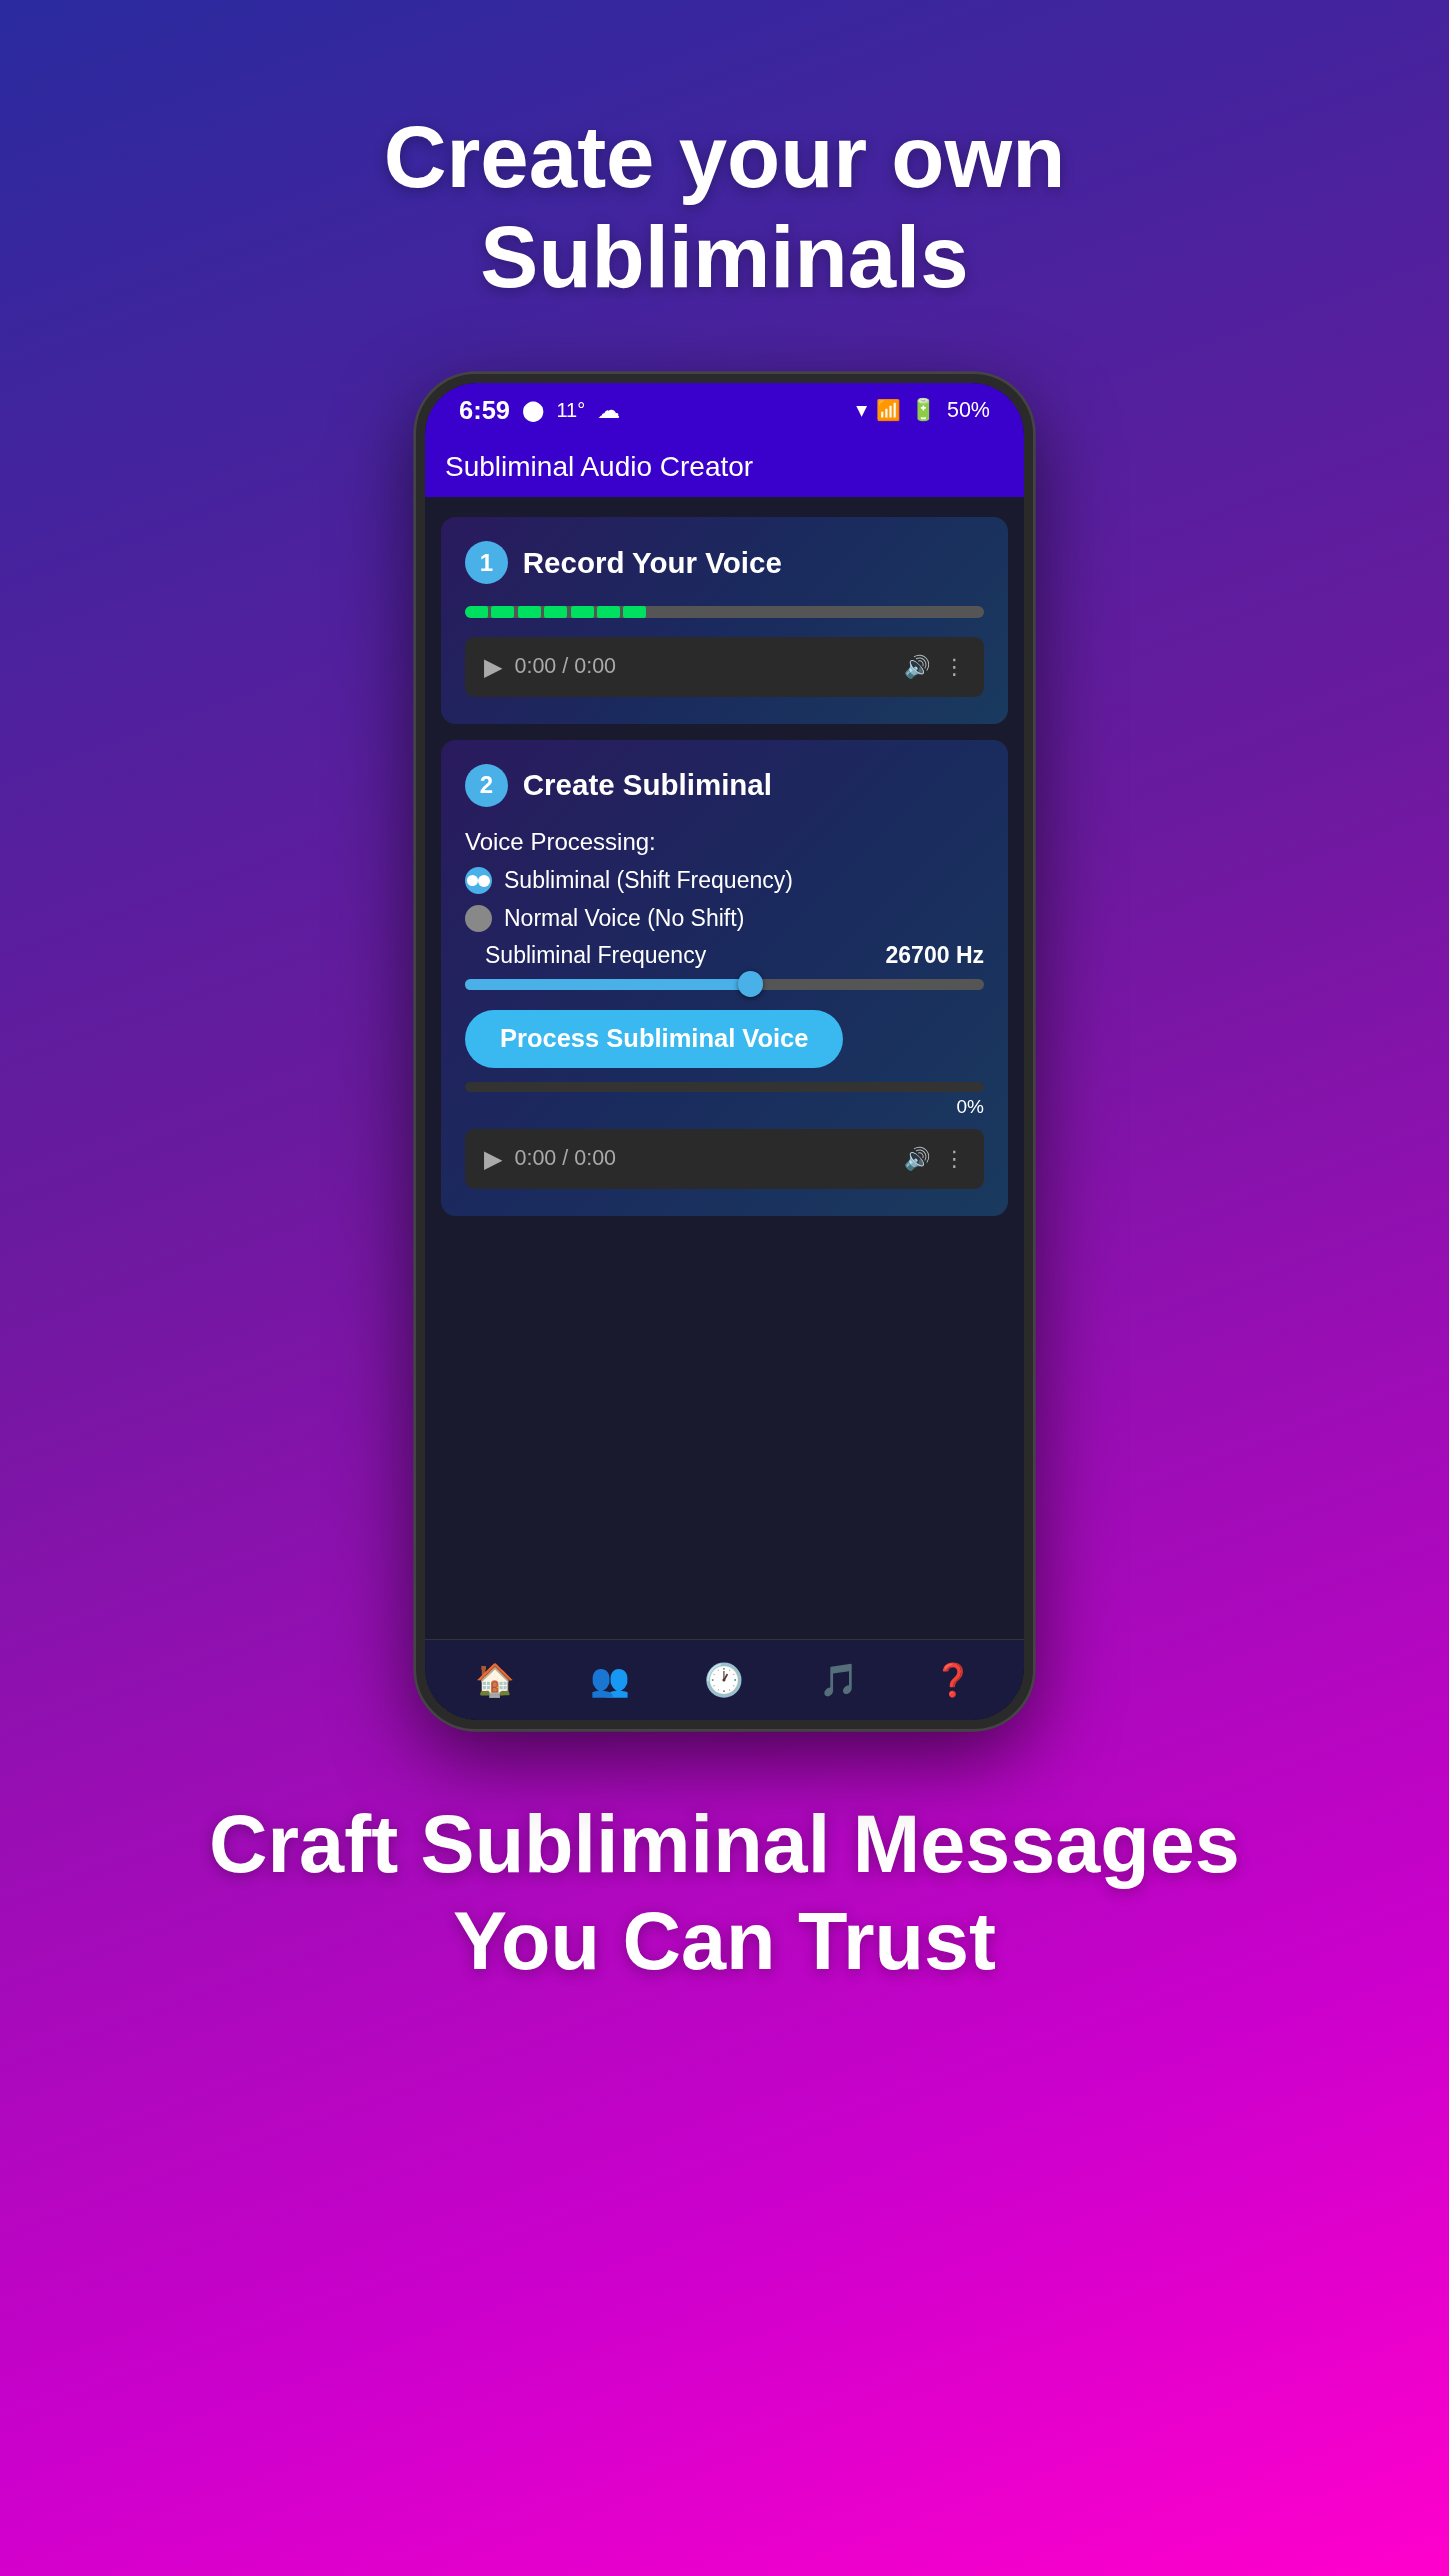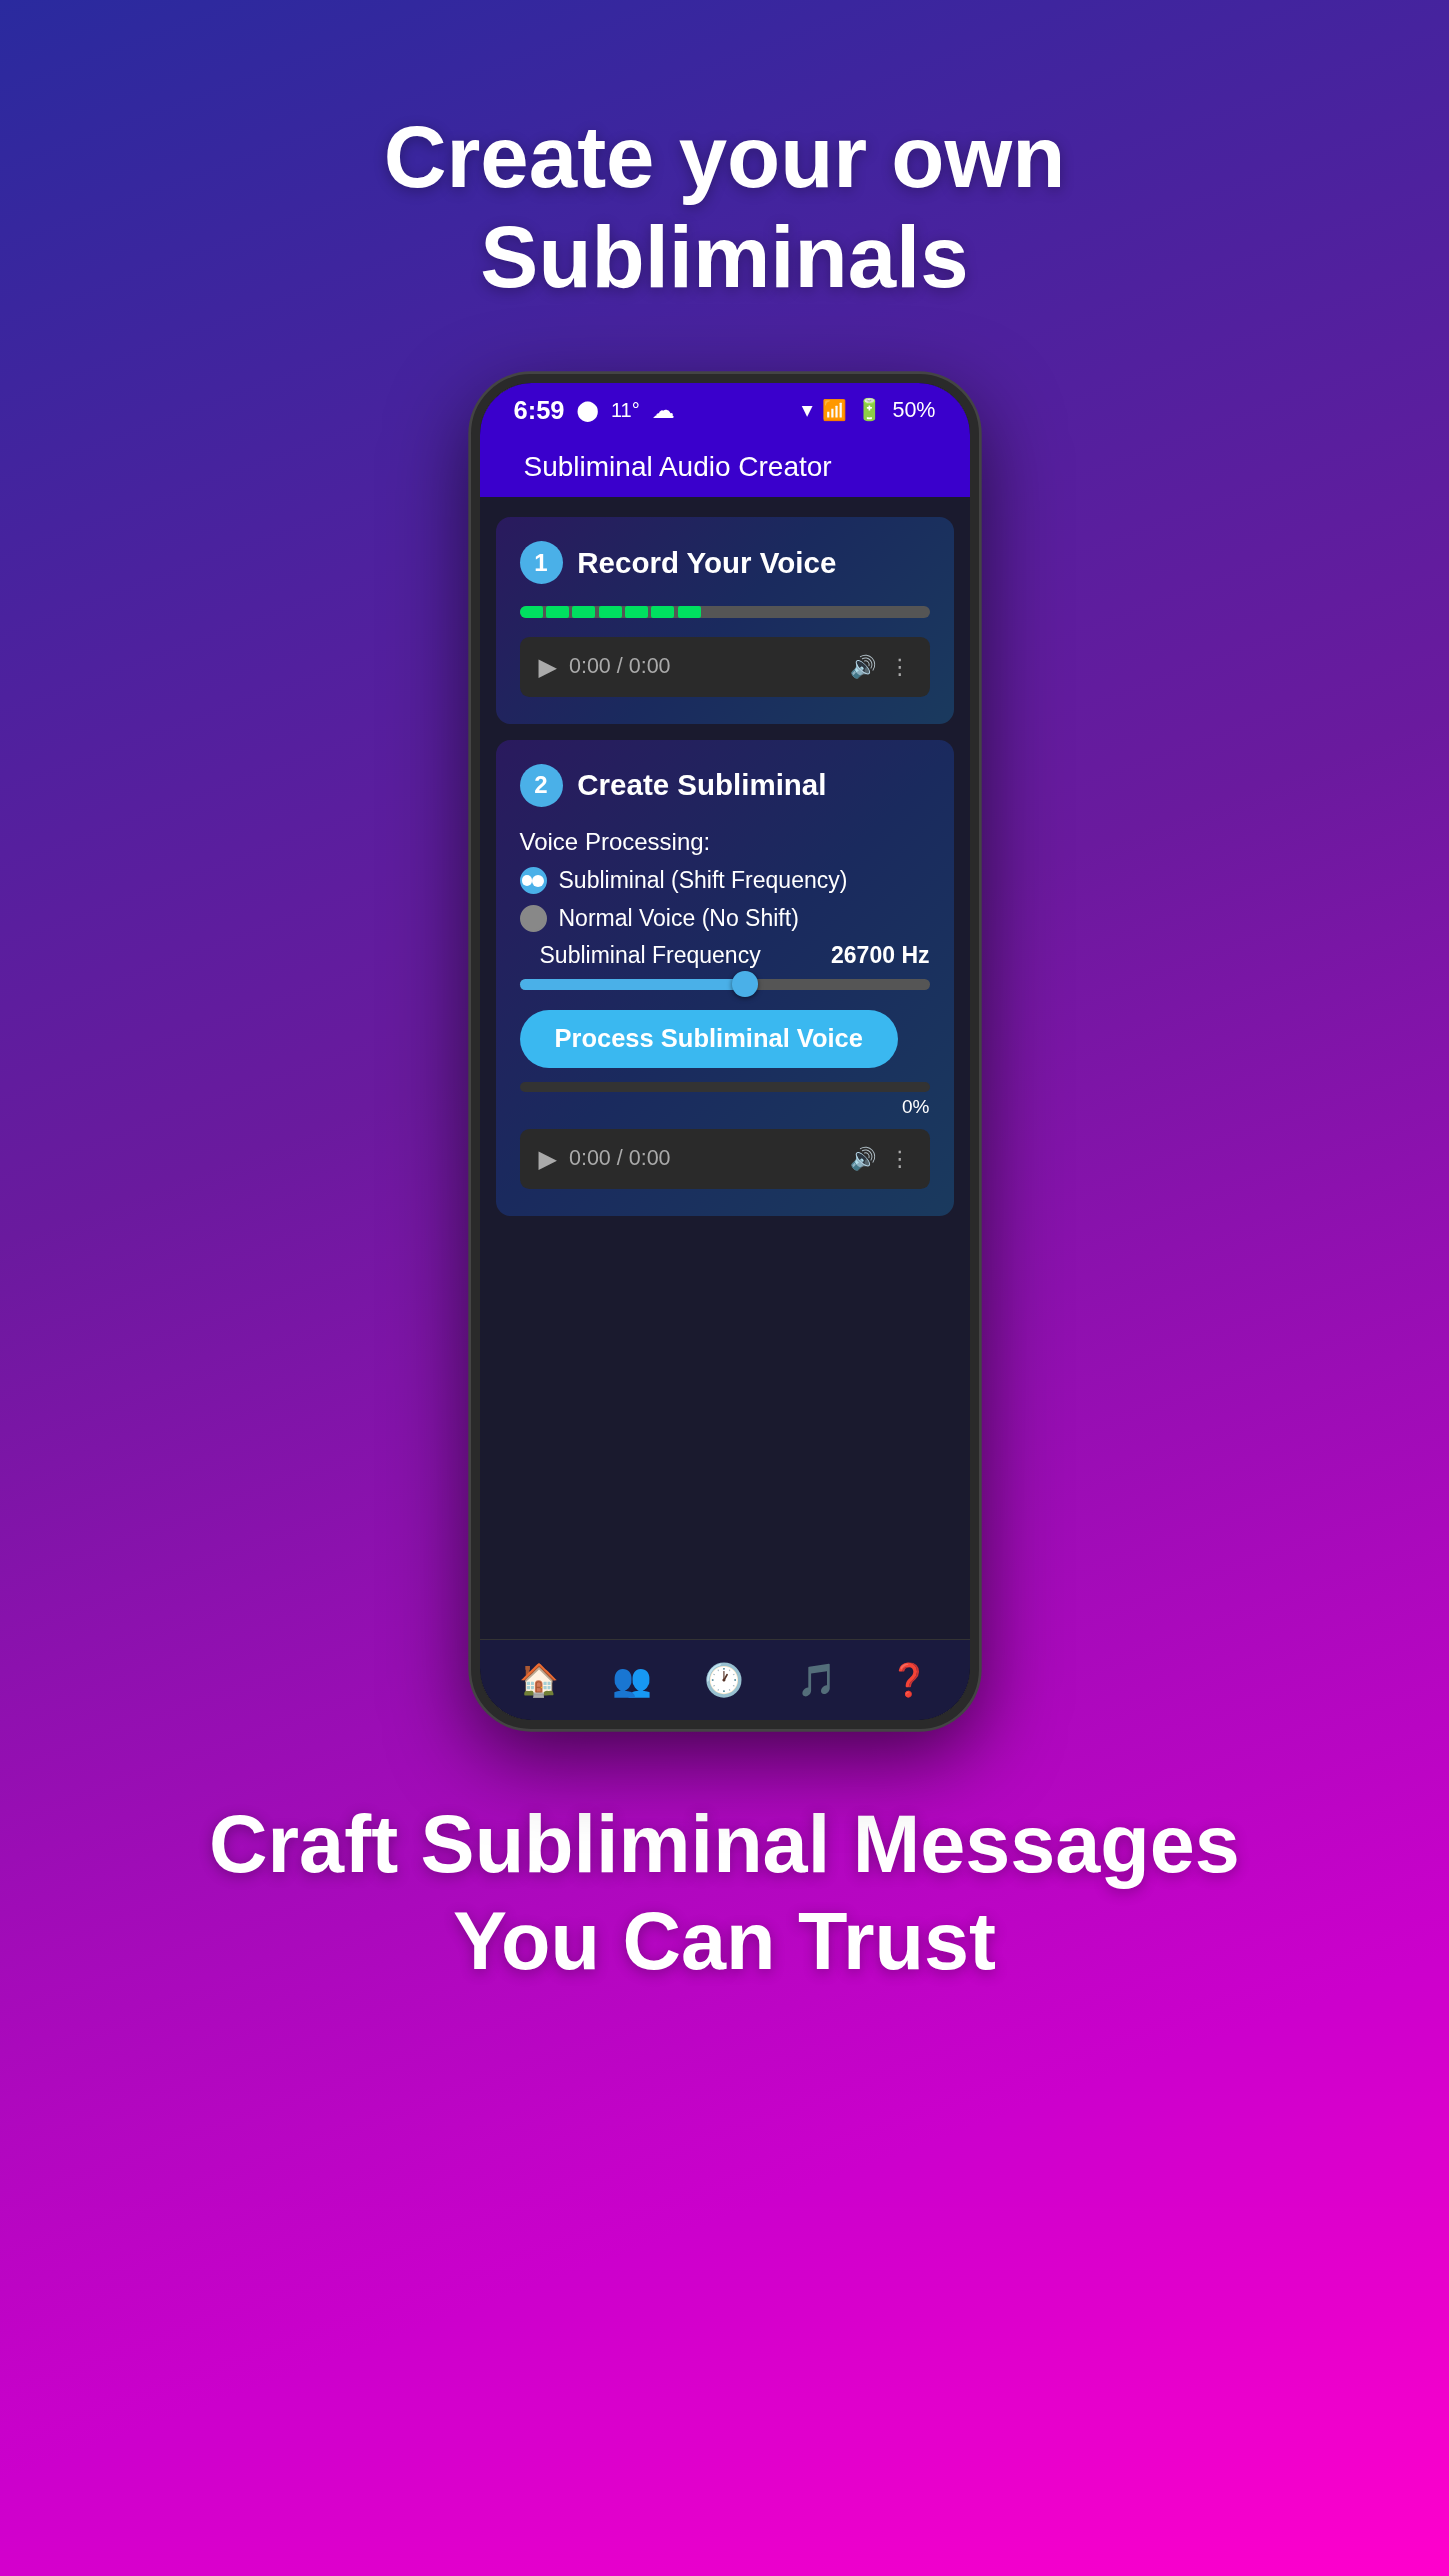--- a/index.html
+++ b/index.html
@@ -22,21 +22,21 @@
       font-weight: 900;
       text-align: center;
       margin-top: 107px;
       margin-bottom: 67px;
       line-height: 1.15;
       text-shadow: 0 2.7px 13.4px rgba(0,0,0,0.3);
     }
 
     
     .phone-frame {
-      width: 508px;
+      width: 617px;
       height: 1355px;
       background: #1a1a1a;
       border-radius: 60px;
       border: 9.4px solid #2a2a2a;
       box-shadow: 0 0 0 2.7px #444, 0 27px 81px rgba(0,0,0,0.6), inset 0 0 0 1.3px #555;
       position: relative;
       overflow: hidden;
     }
 
     
@@ -103,21 +103,21 @@
       color: white;
       font-size: 21.5px;
     }
 
     
     .app-bar {
       background: #3a00cc;
       height: 60px;
       display: flex;
       align-items: center;
-      padding: 0 44px;
+      padding: 0 20px;
       flex-shrink: 0;
     }
 
     .app-bar-title {
       color: white;
       font-size: 28px;
       font-weight: 500;
     }
 
     

